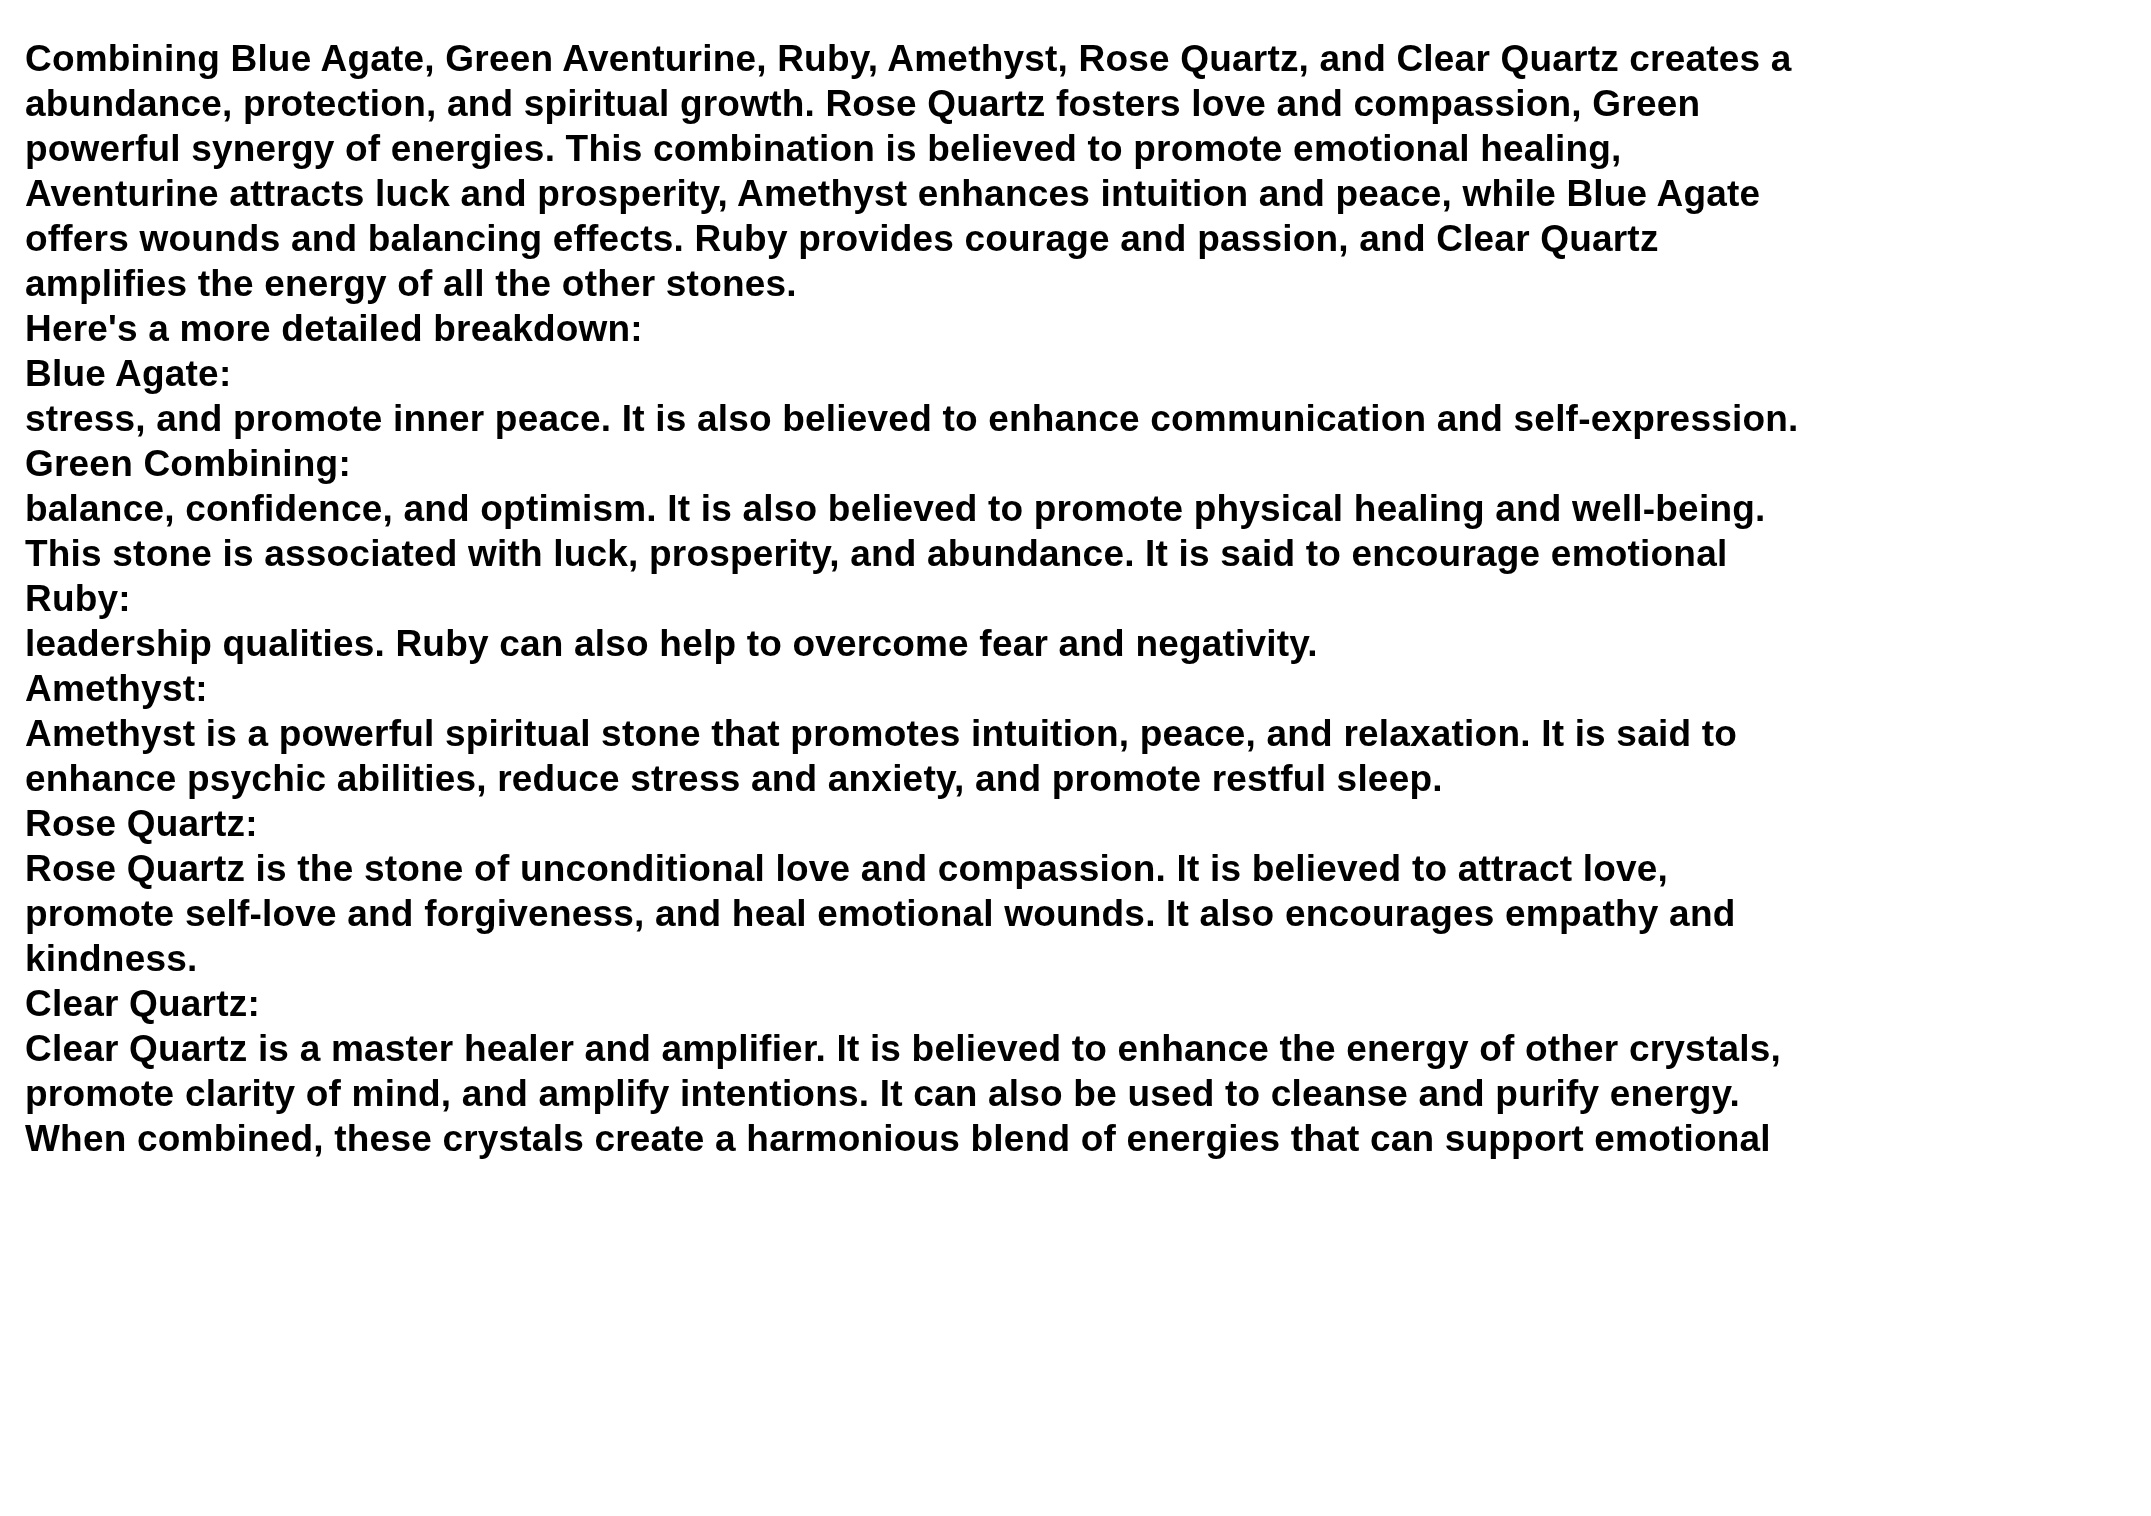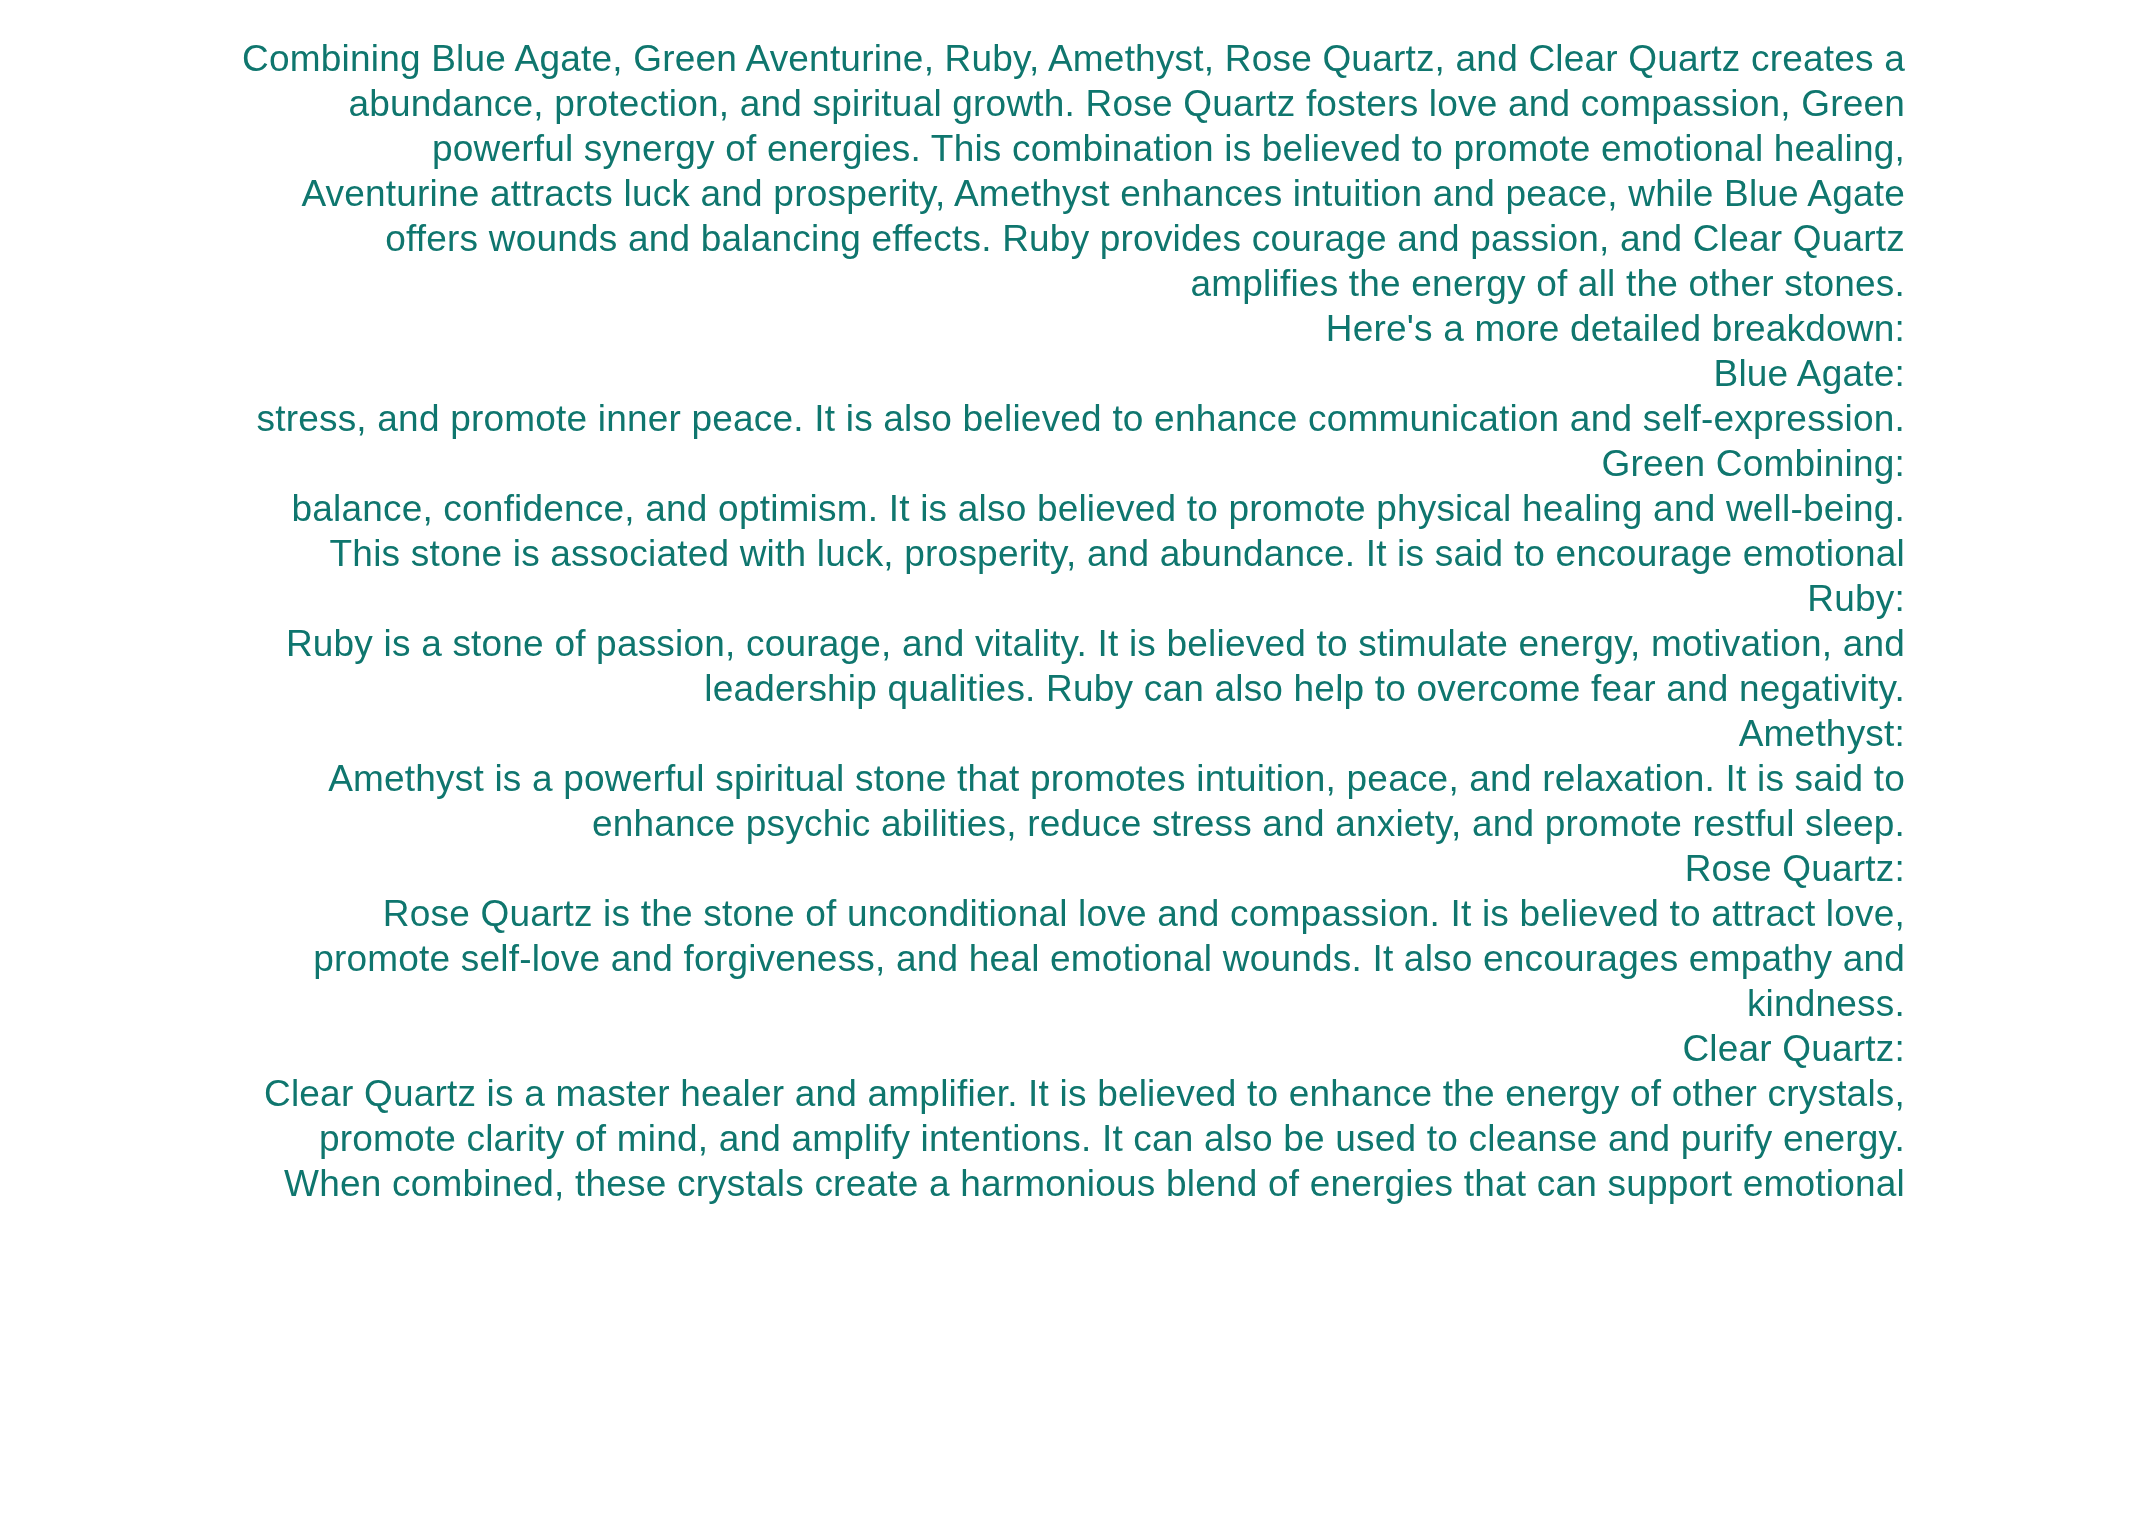--- a/index.html
+++ b/index.html
@@ -12,26 +12,26 @@
     width: 2151px;
     height: 1516px;
     background: #ffffff;
     overflow: hidden;
   }
   .doc {
     position: absolute;
     top: 36px;
     left: 25px;
     width: 1880px;
-    text-align: right;
+    text-align: left;
     font-family: "Liberation Sans", "DejaVu Sans", sans-serif;
     font-size: 37px;
     line-height: 45px;
-    font-weight: 400;
-    color: #0f766e;
+    font-weight: 700;
+    color: #000000;
     letter-spacing: 0.2px;
   }
   .line {
     white-space: nowrap;
   }
   .line.heading {
     
   }
 </style>
 </head>
@@ -45,21 +45,20 @@
       <div class="line paragraph">Aventurine attracts luck and prosperity, Amethyst enhances intuition and peace, while Blue Agate</div>
       <div class="line paragraph">offers wounds and balancing effects. Ruby provides courage and passion, and Clear Quartz</div>
       <div class="line paragraph">amplifies the energy of all the other stones.</div>
       <div class="line paragraph">Here's a more detailed breakdown:</div>
       <div class="line heading">Blue Agate:</div>
       <div class="line paragraph">stress, and promote inner peace. It is also believed to enhance communication and self-expression.</div>
       <div class="line heading">Green Combining:</div>
       <div class="line paragraph">balance, confidence, and optimism. It is also believed to promote physical healing and well-being.</div>
       <div class="line paragraph">This stone is associated with luck, prosperity, and abundance. It is said to encourage emotional</div>
       <div class="line heading">Ruby:</div>
-      <div class="line paragraph">Ruby is a stone of passion, courage, and vitality. It is believed to stimulate energy, motivation, and</div>
       <div class="line paragraph">leadership qualities. Ruby can also help to overcome fear and negativity.</div>
       <div class="line heading">Amethyst:</div>
       <div class="line paragraph">Amethyst is a powerful spiritual stone that promotes intuition, peace, and relaxation. It is said to</div>
       <div class="line paragraph">enhance psychic abilities, reduce stress and anxiety, and promote restful sleep.</div>
       <div class="line heading">Rose Quartz:</div>
       <div class="line paragraph">Rose Quartz is the stone of unconditional love and compassion. It is believed to attract love,</div>
       <div class="line paragraph">promote self-love and forgiveness, and heal emotional wounds. It also encourages empathy and</div>
       <div class="line paragraph">kindness.</div>
       <div class="line heading">Clear Quartz:</div>
       <div class="line paragraph">Clear Quartz is a master healer and amplifier. It is believed to enhance the energy of other crystals,</div>

